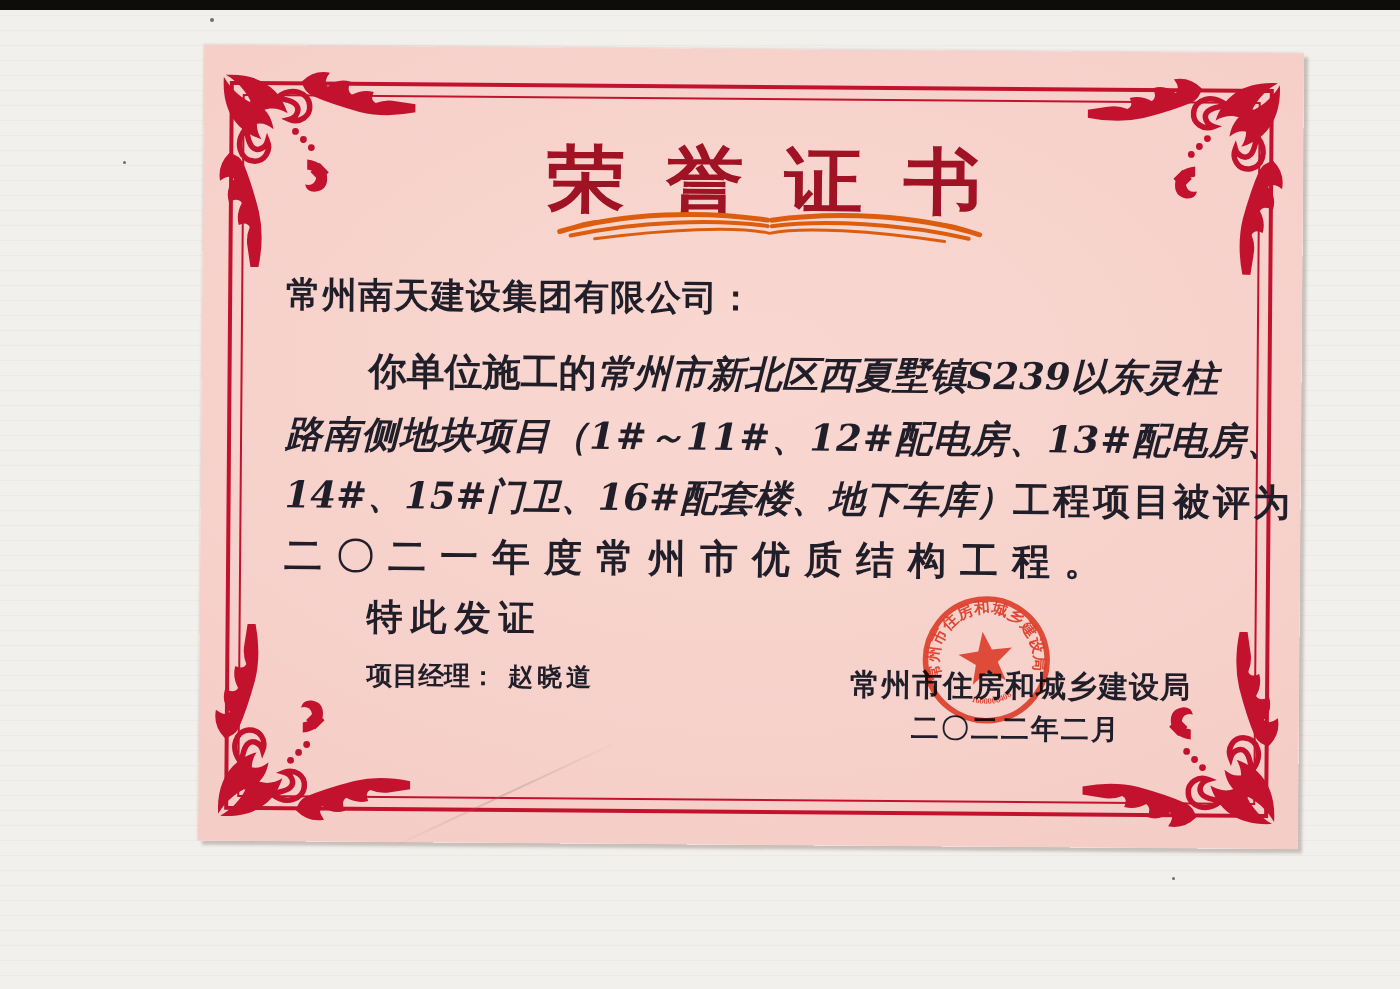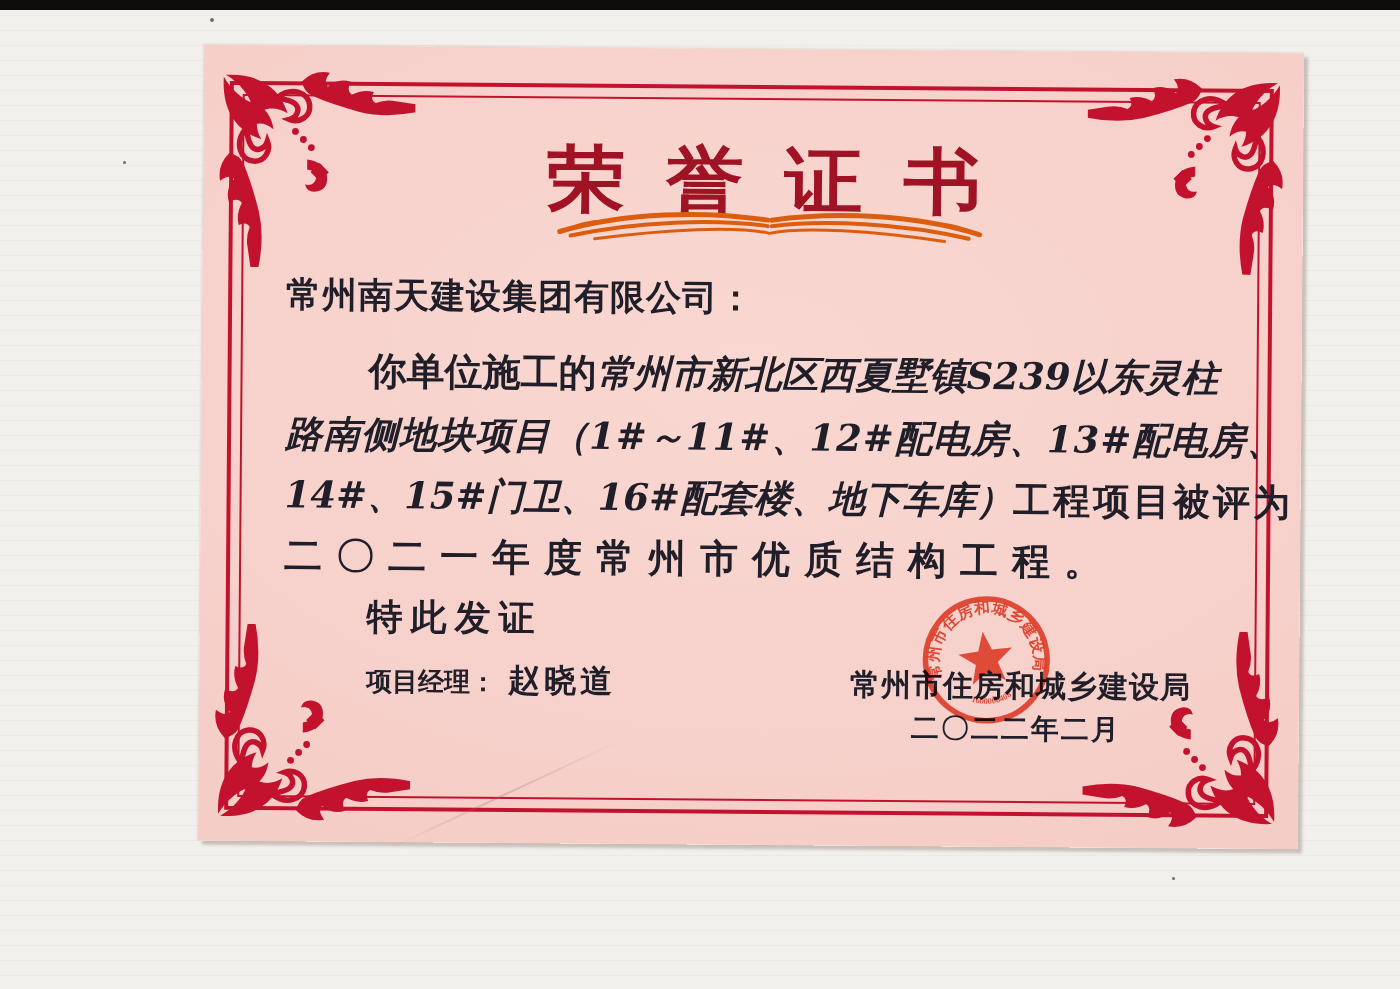--- a/index.html
+++ b/index.html
@@ -44,21 +44,21 @@
   .salutation{left:84px;top:228px;font-size:35px;letter-spacing:1px;}
   .line-a{left:167px;top:303px;font-size:38px;}
   .line-a .script{font-size:37px;}
   .line-b{left:84px;top:366px;font-size:37px;letter-spacing:1px;}
   .line-c{left:84px;top:427px;font-size:37px;}
   .line-c .print{font-size:37px;letter-spacing:3px;}
   .line-d{left:84px;top:488px;font-size:38px;letter-spacing:14px;}
   .closing{left:167px;top:550px;font-size:36px;letter-spacing:8px;}
   .sig{left:167px;top:614px;}
   .sig .label{font-size:26px;vertical-align:baseline;}
-  .sig .name{font-size:32px;font-family:"Liberation Serif",serif;font-weight:700;margin-left:12px;letter-spacing:4px;}
+  .sig .name{font-size:25px;font-family:"Liberation Serif",serif;font-weight:700;margin-left:12px;letter-spacing:4px;}
   .issuer{left:651px;top:617px;font-size:30px;letter-spacing:1px;}
   .date{left:712px;top:661px;font-size:28px;letter-spacing:2px;}
 
   .seal{position:absolute;left:710px;top:532px;width:154px;height:154px;
        transform:rotate(-8deg);mix-blend-mode:multiply;opacity:0.9;}
   .seal text{font-family:"Liberation Serif",serif;font-weight:700;}
 </style>
 </head>
 <body>
 

